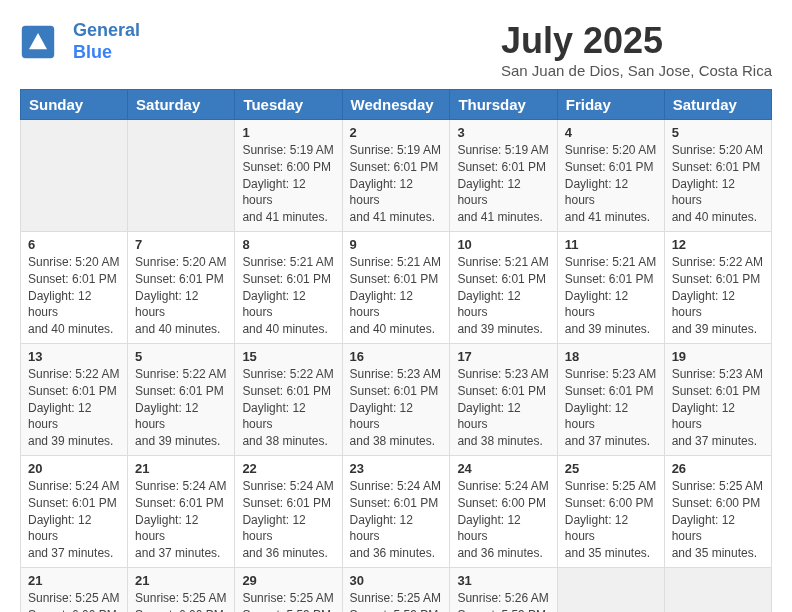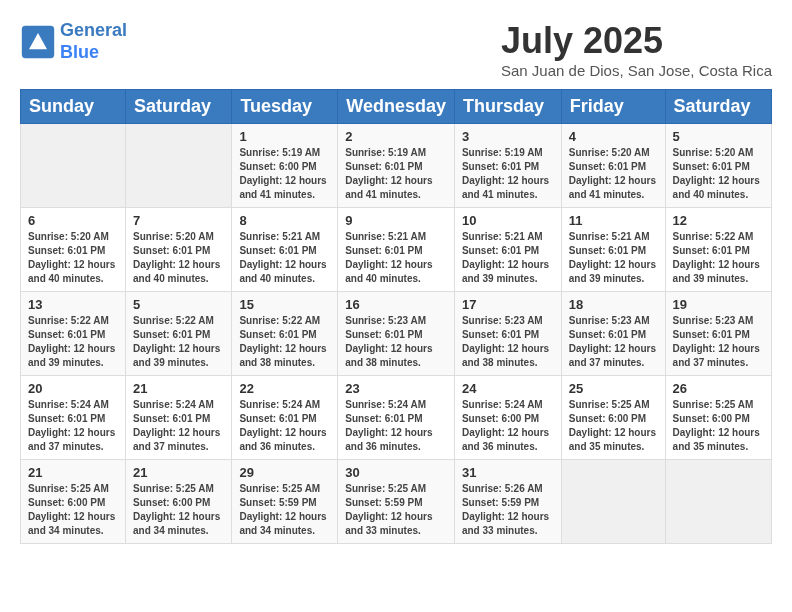--- a/index.html
+++ b/index.html
@@ -12,20 +12,21 @@
     }
     .header-area {
       display: flex;
       justify-content: space-between;
       align-items: flex-start;
       margin-bottom: 10px;
     }
     .logo {
       display: flex;
       align-items: center;
+      gap: 13px;
     }
     .logo-text {
       font-size: 18px;
       font-weight: bold;
       color: #333;
       line-height: 1.2;
     }
     .logo-text span {
       color: #3a7abf;
     }
@@ -49,21 +50,21 @@
     .calendar {
       width: 100%;
       border-collapse: collapse;
       border: 1px solid #ccc;
     }
     .calendar th {
       background-color: #3a7abf;
       color: #fff;
       text-align: left;
       padding: 6px 8px;
-      font-size: 18px;
+      font-size: 15px;
       border: 1px solid #2d6aaf;
     }
     .calendar td {
       vertical-align: top;
       padding: 5px 7px;
       border: 1px solid #ddd;
       background: #fff;
       width: 108px;
       min-height: 80px;
     }
@@ -73,24 +74,23 @@
     .calendar tr:nth-child(even) td {
       background: #fff;
     }
     .day-number {
       font-size: 13px;
       font-weight: bold;
       color: #333;
       margin-bottom: 2px;
     }
     .day-detail {
-      font-size: 10px;
+      font-size: 12px;
       color: #444;
       line-height: 1.4;
-      font-weight: bold;
     }
     .empty-cell {
       background: #f0f0f0 !important;
     }
   </style>
 </head>
 <body>
 
 <div class="header-area">
   <div class="logo">

